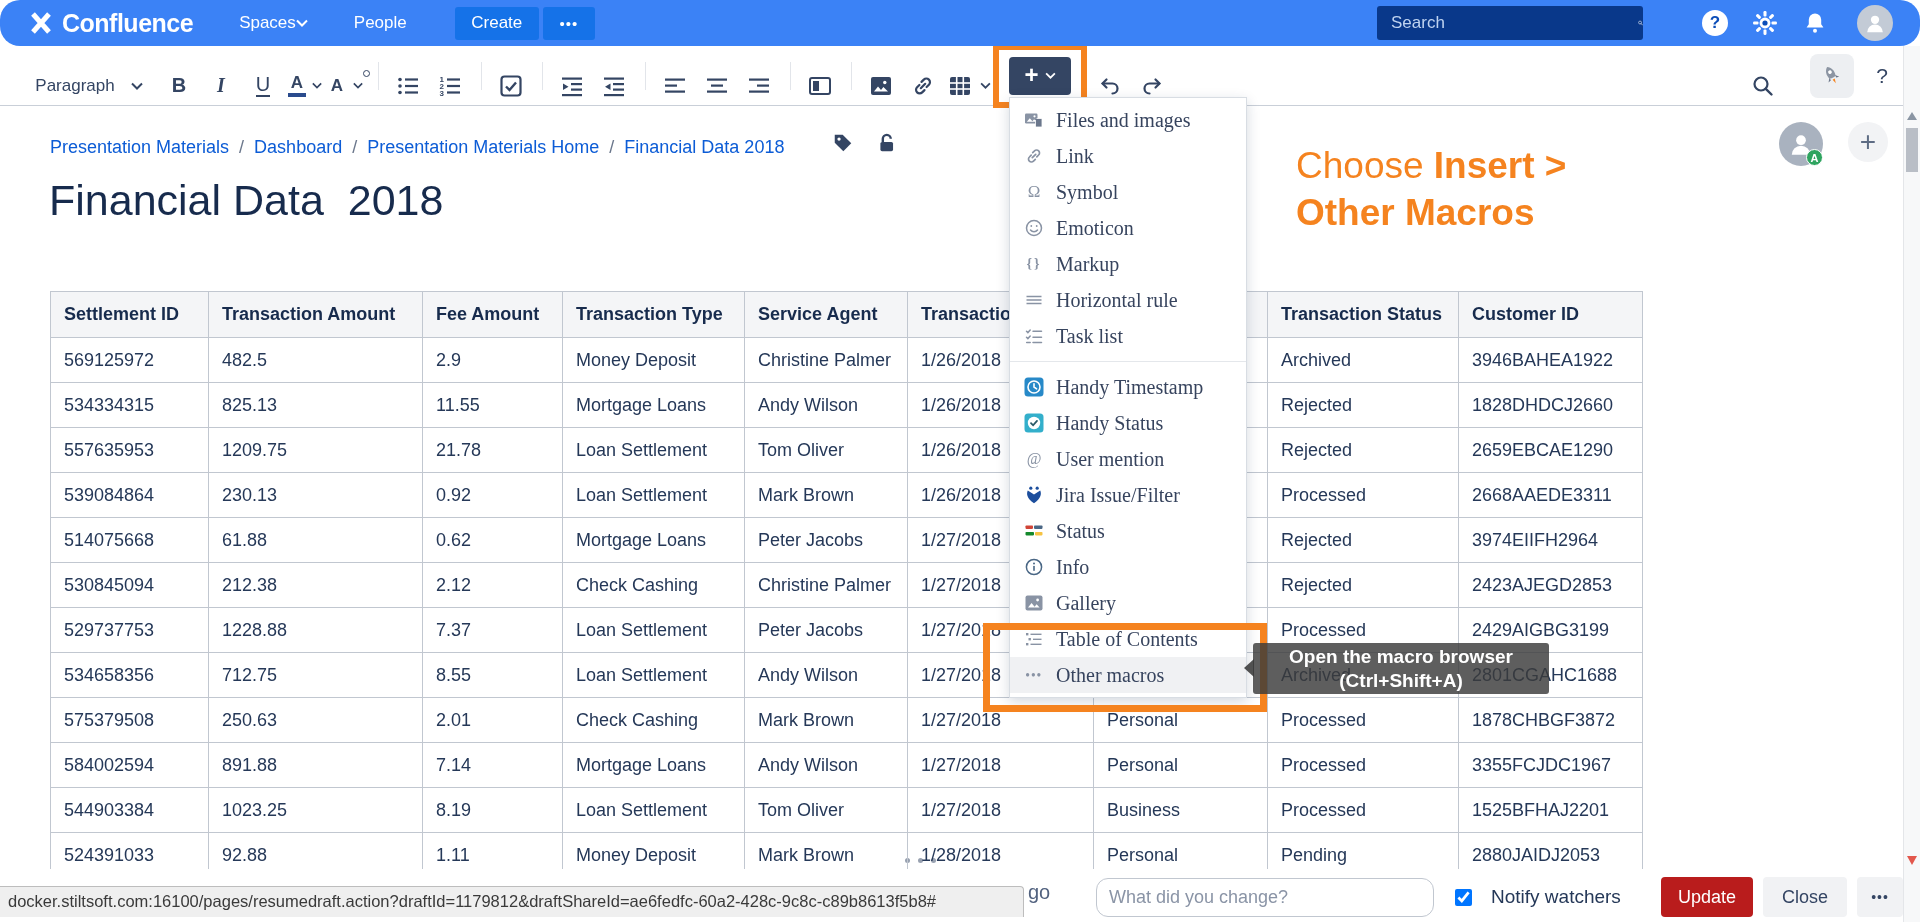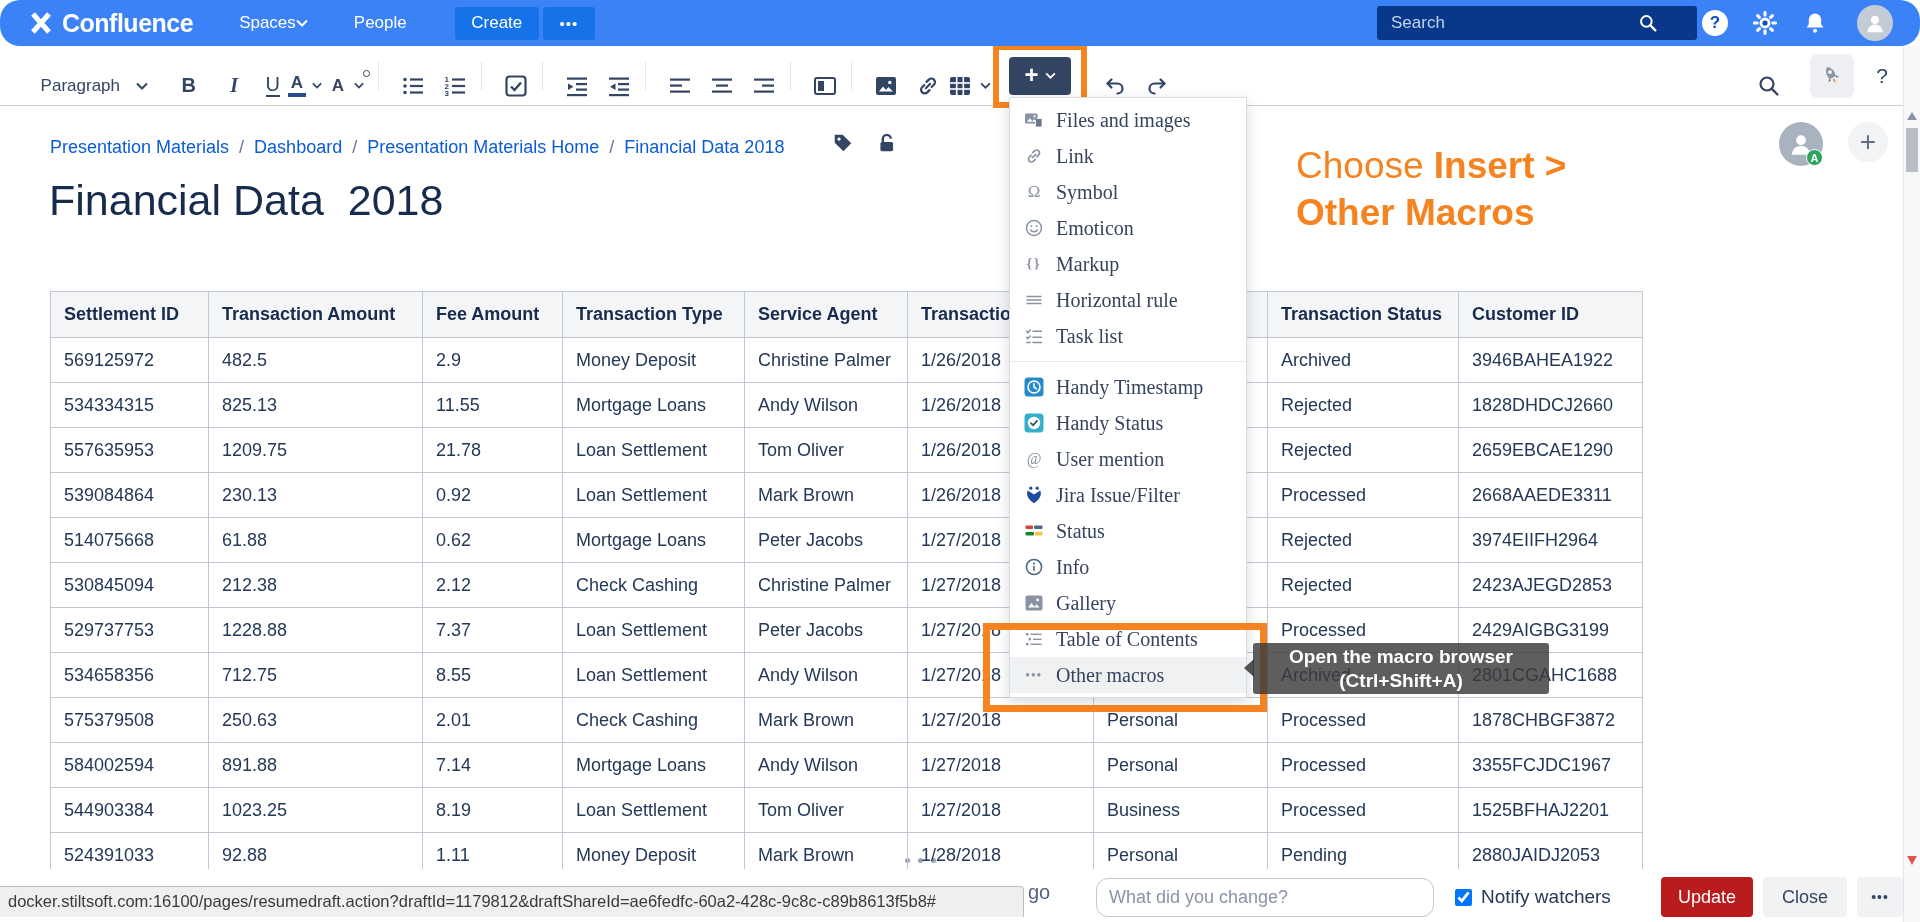--- a/index.html
+++ b/index.html
@@ -10,36 +10,36 @@
   
   .navbar { position:absolute; left:0; top:0; width:1920px; height:46px;
     background:#3b82f6; display:flex; align-items:center; z-index:20;border-radius:20px; }
   .brand { display:flex; align-items:center; margin-left:28px; gap:8px; }
   .brand-name { color:#fff; font-size:25px; font-weight:700; letter-spacing:-0.5px; }
   .nav-item { color:#fff; font-size:17px; margin-left:46px; display:flex; align-items:center; cursor:pointer; }
   .nav-btn { background:#1572E8; color:#fff; border:none; border-radius:3px;
     height:33px; font-size:17px; font-family:inherit; cursor:pointer; }
   .create-btn { width:84px; margin-left:48px; }
   .navmore-btn { width:52px; margin-left:4px; font-size:15px; letter-spacing:1px; }
-  .nav-search { position:absolute; left:1377px; top:6px; width:320px; height:34px;
+  .nav-search { position:absolute; left:1377px; top:6px; width:266px; height:34px;
     background:#09388A; border-radius:3px; display:flex; align-items:center; }
   .nav-search input { background:transparent; border:none; outline:none; color:#E8F0FC;
     font-size:17px; font-family:inherit; padding:0 14px; width:250px; }
   .nav-search input::placeholder { color:#BFD3F0; }
   .nav-ico { position:absolute; top:8px; width:30px; height:30px; display:flex;
     align-items:center; justify-content:center; cursor:pointer; }
   .help-circle { width:26px; height:26px; border-radius:50%; background:#fff; color:#0B4DB8;
     font-weight:700; font-size:17px; display:flex; align-items:center; justify-content:center; }
   .nav-avatar { position:absolute; left:1857px; top:5px; width:36px; height:36px; border-radius:50%;
     background:#C3CBD6; display:flex; align-items:center; justify-content:center; cursor:pointer; }
 
   
   .toolbar { position:absolute; left:0; top:46px; width:1920px; height:60px; background:#fff;
     border-bottom:1px solid #C9CFD8; display:flex; align-items:center; padding-left:30px; z-index:15; }
-  .tb { display:flex; align-items:center; justify-content:flex-end; height:40px; min-width:34px;
+  .tb { display:flex; align-items:center; justify-content:center; height:40px; min-width:34px;
     margin-right:8px; cursor:pointer; color:#344563; border-radius:3px;margin-top:20px; }
   .tb-letter { font-size:20px; color:#344563; }
   .tb-sep { width:1px; height:28px; background:#E2E5EA; margin:0 12px 0 6px; }
   .para { font-size:17px; color:#344563; display:flex; align-items:center; gap:16px; margin-right:14px; min-width:118px; }
   .chev { display:inline-block; }
   .u-underline { border-bottom:2px solid #344563; line-height:1; padding-bottom:1px; }
   .a-color { display:flex; flex-direction:column; align-items:center; line-height:1; }
   .a-color .bar { width:18px; height:4px; background:#2A4B8D; margin-top:2px; }
   .moreformat { position:relative; }
   .moreformat .ring { position:absolute; top:4px; right:-6px; width:7px; height:7px;
@@ -107,21 +107,21 @@
     border-top:9px solid transparent; border-bottom:9px solid transparent;
     border-right:10px solid rgba(58,58,58,0.88); }
 
   
   .footer { position:absolute; left:0; top:869px; width:1903px; height:53px; background:#fff; z-index:70; }
   .go-text { position:absolute; left:1028px; top:12px; font-size:20px; color:#52627F; }
   .change-input { position:absolute; left:1096px; top:9px; width:338px; height:39px;
     border:1px solid #C1C7D0; border-radius:12px; font-size:18px; font-family:inherit;
     padding:0 12px; color:#253858; outline:none; }
   .change-input::placeholder { color:#8A94A6; }
-  .notify { position:absolute; left:1455px; top:17px; display:flex; align-items:center; gap:9px;
+  .notify { position:absolute; left:1455px; top:17px; display:flex; align-items:center; gap:19px;
     font-size:19px; color:#253858; }
   .notify input { width:17px; height:17px; }
   .btn { position:absolute; top:8px; height:40px; border:none; border-radius:4px;
     font-size:18px; font-family:inherit; cursor:pointer; }
   .update-btn { left:1661px; width:92px; background:#b91c1c; color:#fff; }
   .close-btn { left:1763px; width:84px; background:#F1F2F4; color:#344563; }
   .more-btn { left:1857px; width:46px; background:#F1F2F4; color:#344563; letter-spacing:1px; font-size:14px; }
   .urlbar { position:absolute; left:0; top:886px; width:1024px; height:31px; background:#EFEFEF;
     border:1px solid #BDBDBD; border-left:none; border-bottom:none; border-top-right-radius:4px;
     z-index:75; font-size:16.5px; color:#3A3A3A; line-height:29px; padding:0 8px;

